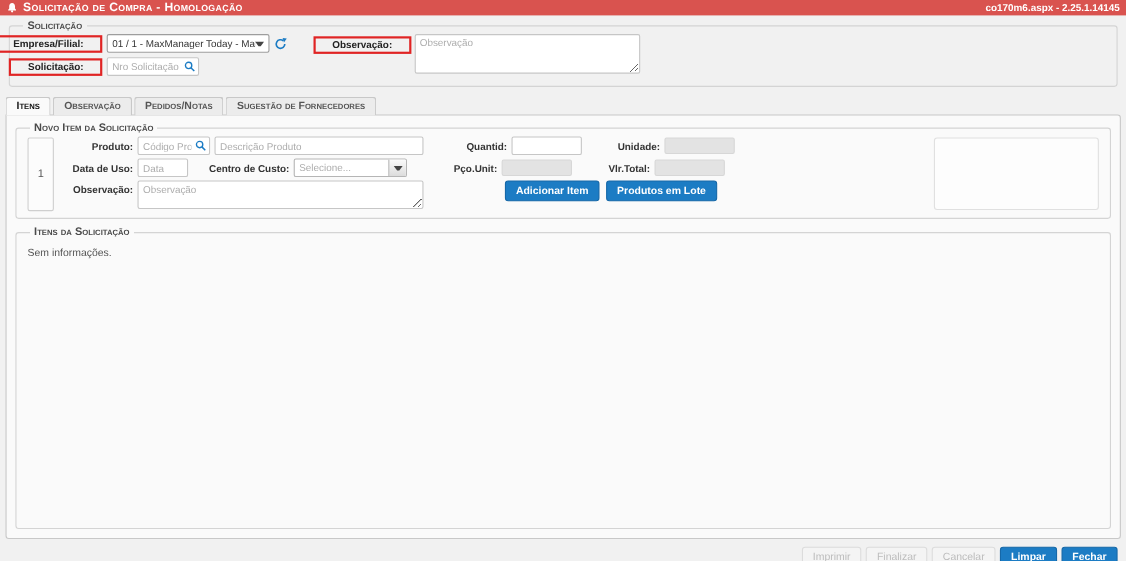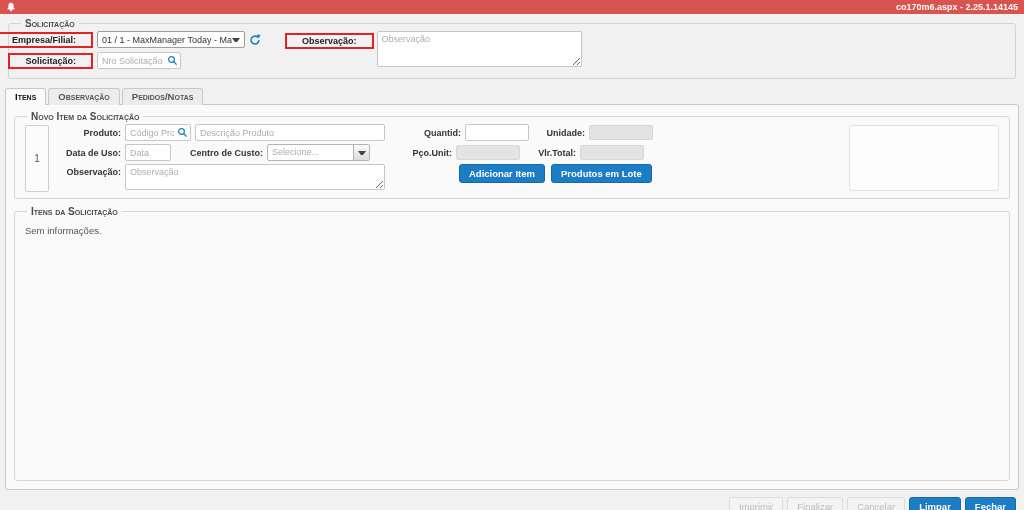--- a/index.html
+++ b/index.html
@@ -98,21 +98,21 @@
   .num-box {
     flex:0 0 24px; border:1px solid #cfcfcf; border-radius:2px; background:#fcfcfc;
     display:flex; align-items:center; justify-content:center;
     font-size:10px; color:#555; margin:1px 10px 1px 2px; min-height:66px;
   }
   .form-area { flex:0 0 auto; }
   .form-area .row { margin-bottom:3px; }
   .lbl-c1 { width:62px; }
   .lbl-ccusto { width:92px; }
   .lbl-r1 { width:46px; margin-left:30px; }
-  .lbl-r2 { width:46px; margin-left:10px; }
+  .lbl-r2 { width:46px; margin-left:25px; }
   .disabled-field {
     width:64px; height:15px; background:#e3e3e3;
     border:1px solid #d7d7d7; border-radius:2px; flex:0 0 auto;
   }
 
   .combo {
     display:flex; align-items:stretch; width:103px; height:17px;
     border:1px solid #b5b5b5; border-radius:2px; background:#fff; overflow:hidden;
     cursor:pointer; flex:0 0 auto;
   }
@@ -152,20 +152,21 @@
 </head>
 <body>
 
 <div class="titlebar">
   <span class="bell">
     <svg viewBox="0 0 16 16" width="10" height="10">
         <path fill="#ffffff" d="M8 1.2c-2.6 0-4.2 2-4.2 4.6v3.3L2.3 10.9v1h11.4v-1L12.2 9.1V5.8c0-2.6-1.6-4.6-4.2-4.6z"></path>
         <circle cx="8" cy="13.3" r="1.6" fill="#ffffff"></circle>
       </svg>
   </span>
+  <span class="title">Solicitação de Compra  - Homologação</span>
   <span class="page-info">co170m6.aspx - 2.25.1.14145</span>
 </div>
 
 <fieldset class="solic-fieldset">
   <legend>Solicitação</legend>
   <div class="solic-content">
     <div class="solic-left">
       <div class="row">
         <span class="hl-wrap">
             <span class="hl-label">Empresa/Filial:</span>
@@ -198,20 +199,21 @@
       <span class="hl-label" style="margin-top:2px;">Observação:</span>
       <textarea style="width: 205px; height: 36px; margin-left: 3px;" placeholder="Observação"></textarea>
     </div>
   </div>
 </fieldset>
 
 <div class="tabs">
   <div class="tab active">Itens</div>
   <div class="tab">Observação</div>
   <div class="tab">Pedidos/Notas</div>
+  <div class="tab">Sugestão de Fornecedores</div>
 </div>
 
 <div class="tab-panel">
 
   <fieldset class="novoitem-fieldset">
     <legend>Novo Item da Solicitação</legend>
     <div class="novoitem-content">
       <div class="num-box">1</div>
 
       <div class="form-area">

